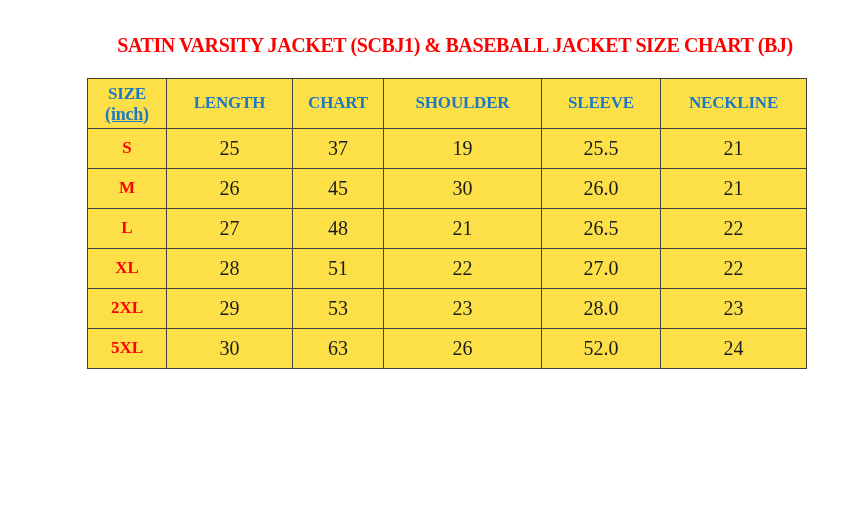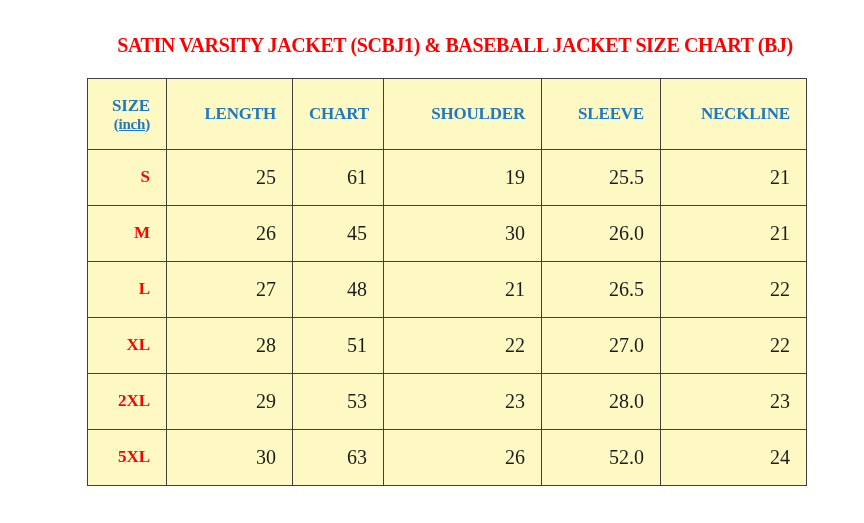--- a/index.html
+++ b/index.html
@@ -30,41 +30,41 @@
   }
   table.size-chart {
     position: absolute;
     left: 64px; top: 78px;
     width: 719px;
     border-collapse: collapse;
     table-layout: fixed;
   }
   table.size-chart td, table.size-chart th {
     border: 1.6px solid #404040;
-    text-align: right;
+    text-align: center;
     vertical-align: middle;
-    padding: 16px;
-    background: #fef9c3;
+    padding: 4px;
+    background: #fde047;
   }
   tr.header-row { height: 43px; }
   tr.data-row   { height: 40px; }
   .col-size     { width: 79px;  }
   .col-length   { width: 126px; }
   .col-bust     { width: 91px;  }
   .col-shoulder { width: 158px; }
   .col-sleeve   { width: 119px; }
   .col-neckline { width: 146px; }
   th.head-cell {
     color: #1e78c4;
     font-size: 17px;
     font-weight: bold;
     letter-spacing: -0.2px;
   }
   th.head-cell .size-stack { line-height: 1.05; display: block; padding-top: 2px; }
-  th.head-cell .size-unit  { font-size: 15px; display: block; text-decoration: underline; }
+  th.head-cell .size-unit  { font-size: 18px; display: block; text-decoration: underline; }
   td.size-cell {
     color: #fe0000;
     font-size: 17px;
     font-weight: bold;
   }
   td.value-cell {
     color: #1c1c1c;
     font-size: 20px;
     font-weight: normal;
   }
@@ -103,21 +103,21 @@
         <th class="head-cell">LENGTH</th>
         <th class="head-cell">CHART</th>
         <th class="head-cell">SHOULDER</th>
         <th class="head-cell">SLEEVE</th>
         <th class="head-cell">NECKLINE</th>
       </tr>
 
       <tr class="data-row">
         <td class="size-cell">S</td>
         <td class="value-cell">25</td>
-        <td class="value-cell">61</td>
+        <td class="value-cell">37</td>
         <td class="value-cell">19</td>
         <td class="value-cell">25.5</td>
         <td class="value-cell">21</td>
       </tr>
 
       <tr class="data-row">
         <td class="size-cell">M</td>
         <td class="value-cell">26</td>
         <td class="value-cell">45</td>
         <td class="value-cell">30</td>

